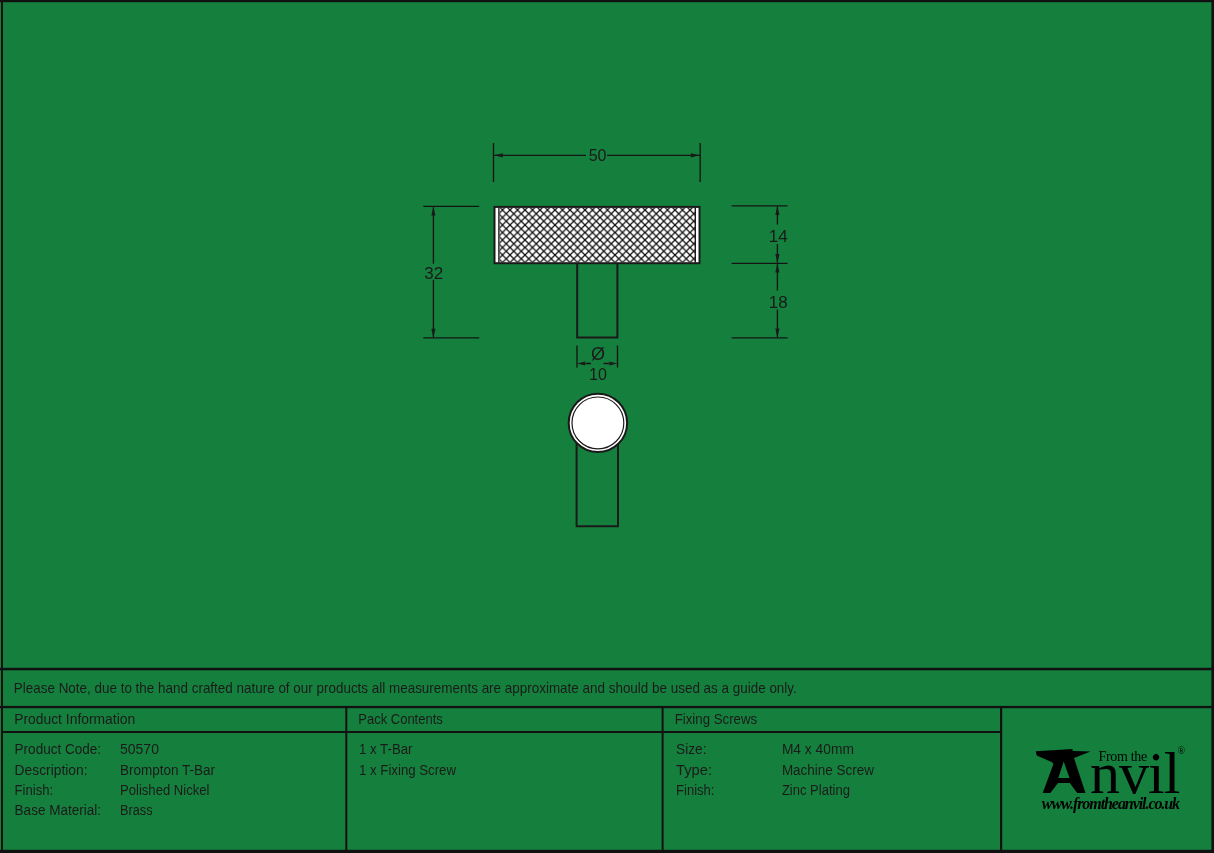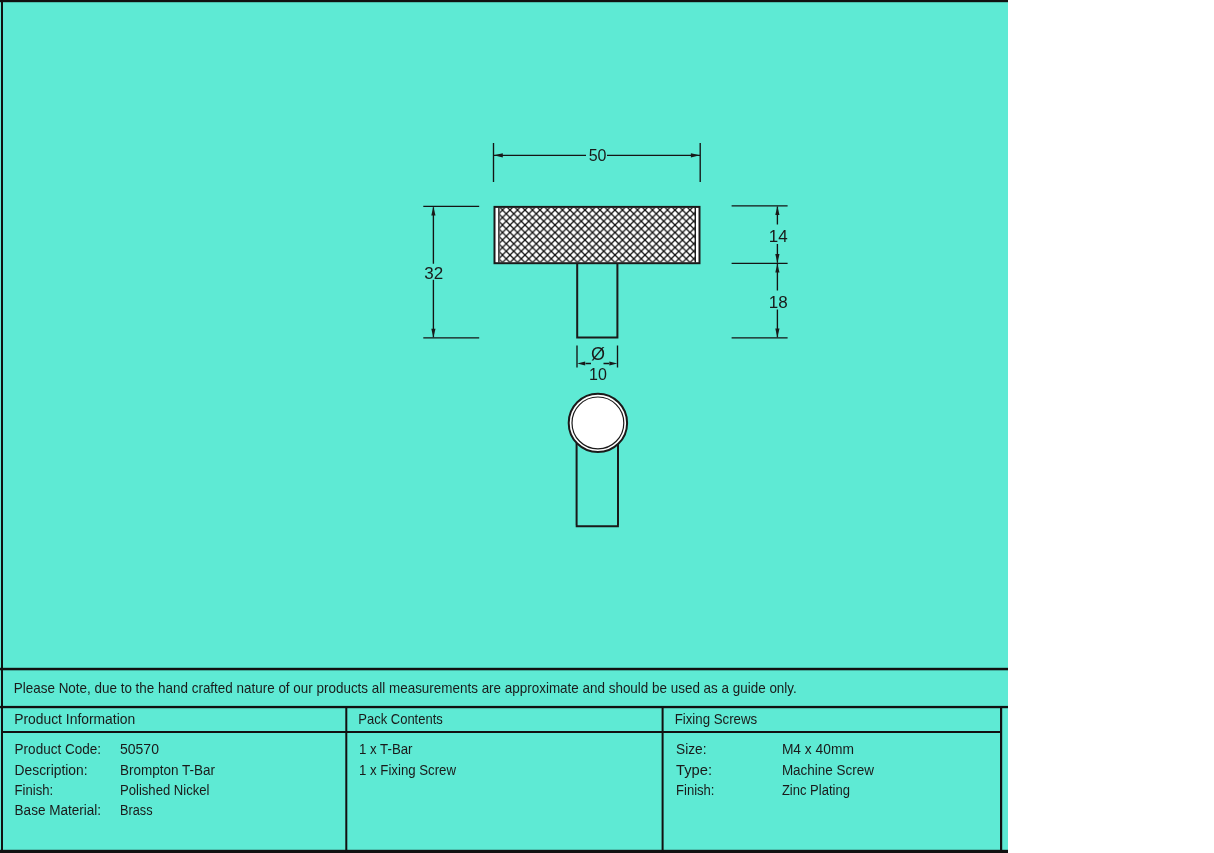--- a/index.html
+++ b/index.html
@@ -1,16 +1,16 @@
 <!DOCTYPE html>
 <html><head>
 <meta charset="utf-8">
 <style>
   html,body{margin:0;padding:0;background:#fff;}
-  .page{position:relative;width:1008px;height:853px;background:#5eead4;overflow:hidden;}
+  .page{position:relative;width:1214px;height:853px;background:#15803d;overflow:hidden;}
   svg{display:block;}
   text{font-family:"Liberation Sans", sans-serif;fill:#1a1a1a;}
   .serif{font-family:"Liberation Serif", serif;fill:#000;}
 </style>
 </head>
 <body>
 <div class="page">
 <svg width="1214" height="853" viewBox="0 0 1214 853" xmlns="http://www.w3.org/2000/svg">
 <defs>
   <pattern id="kn" width="7.5" height="7.5" patternUnits="userSpaceOnUse">

